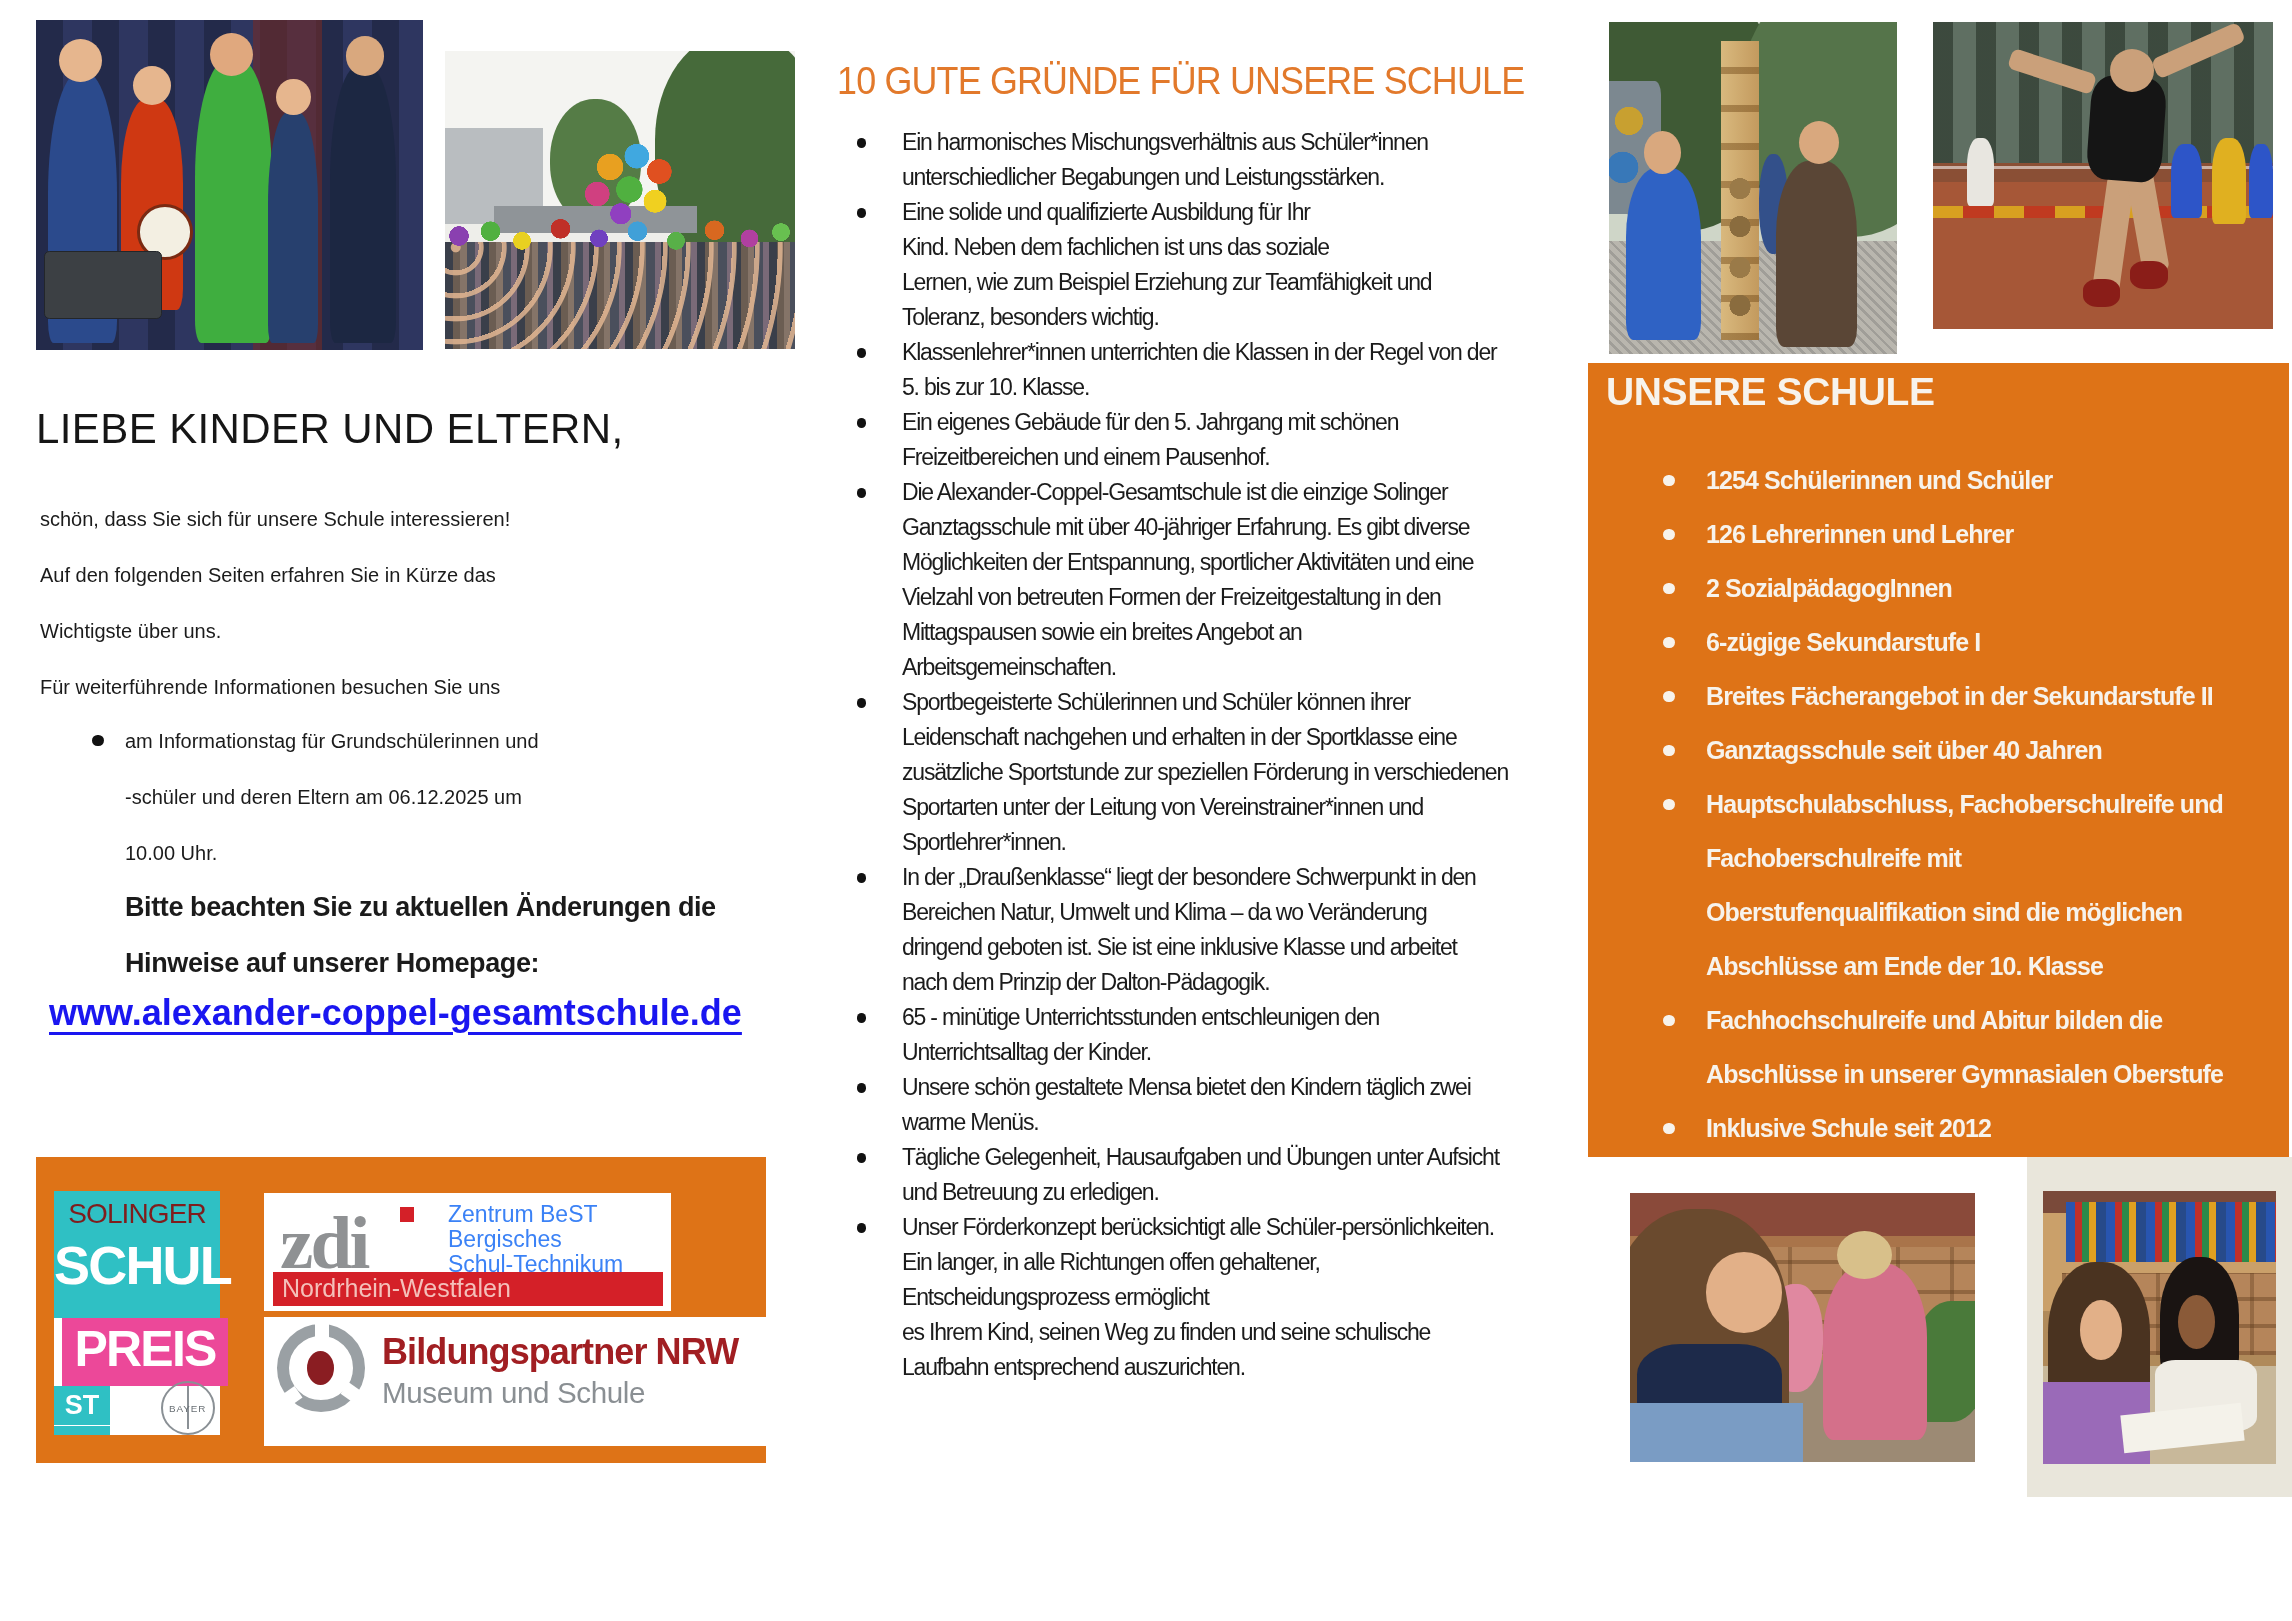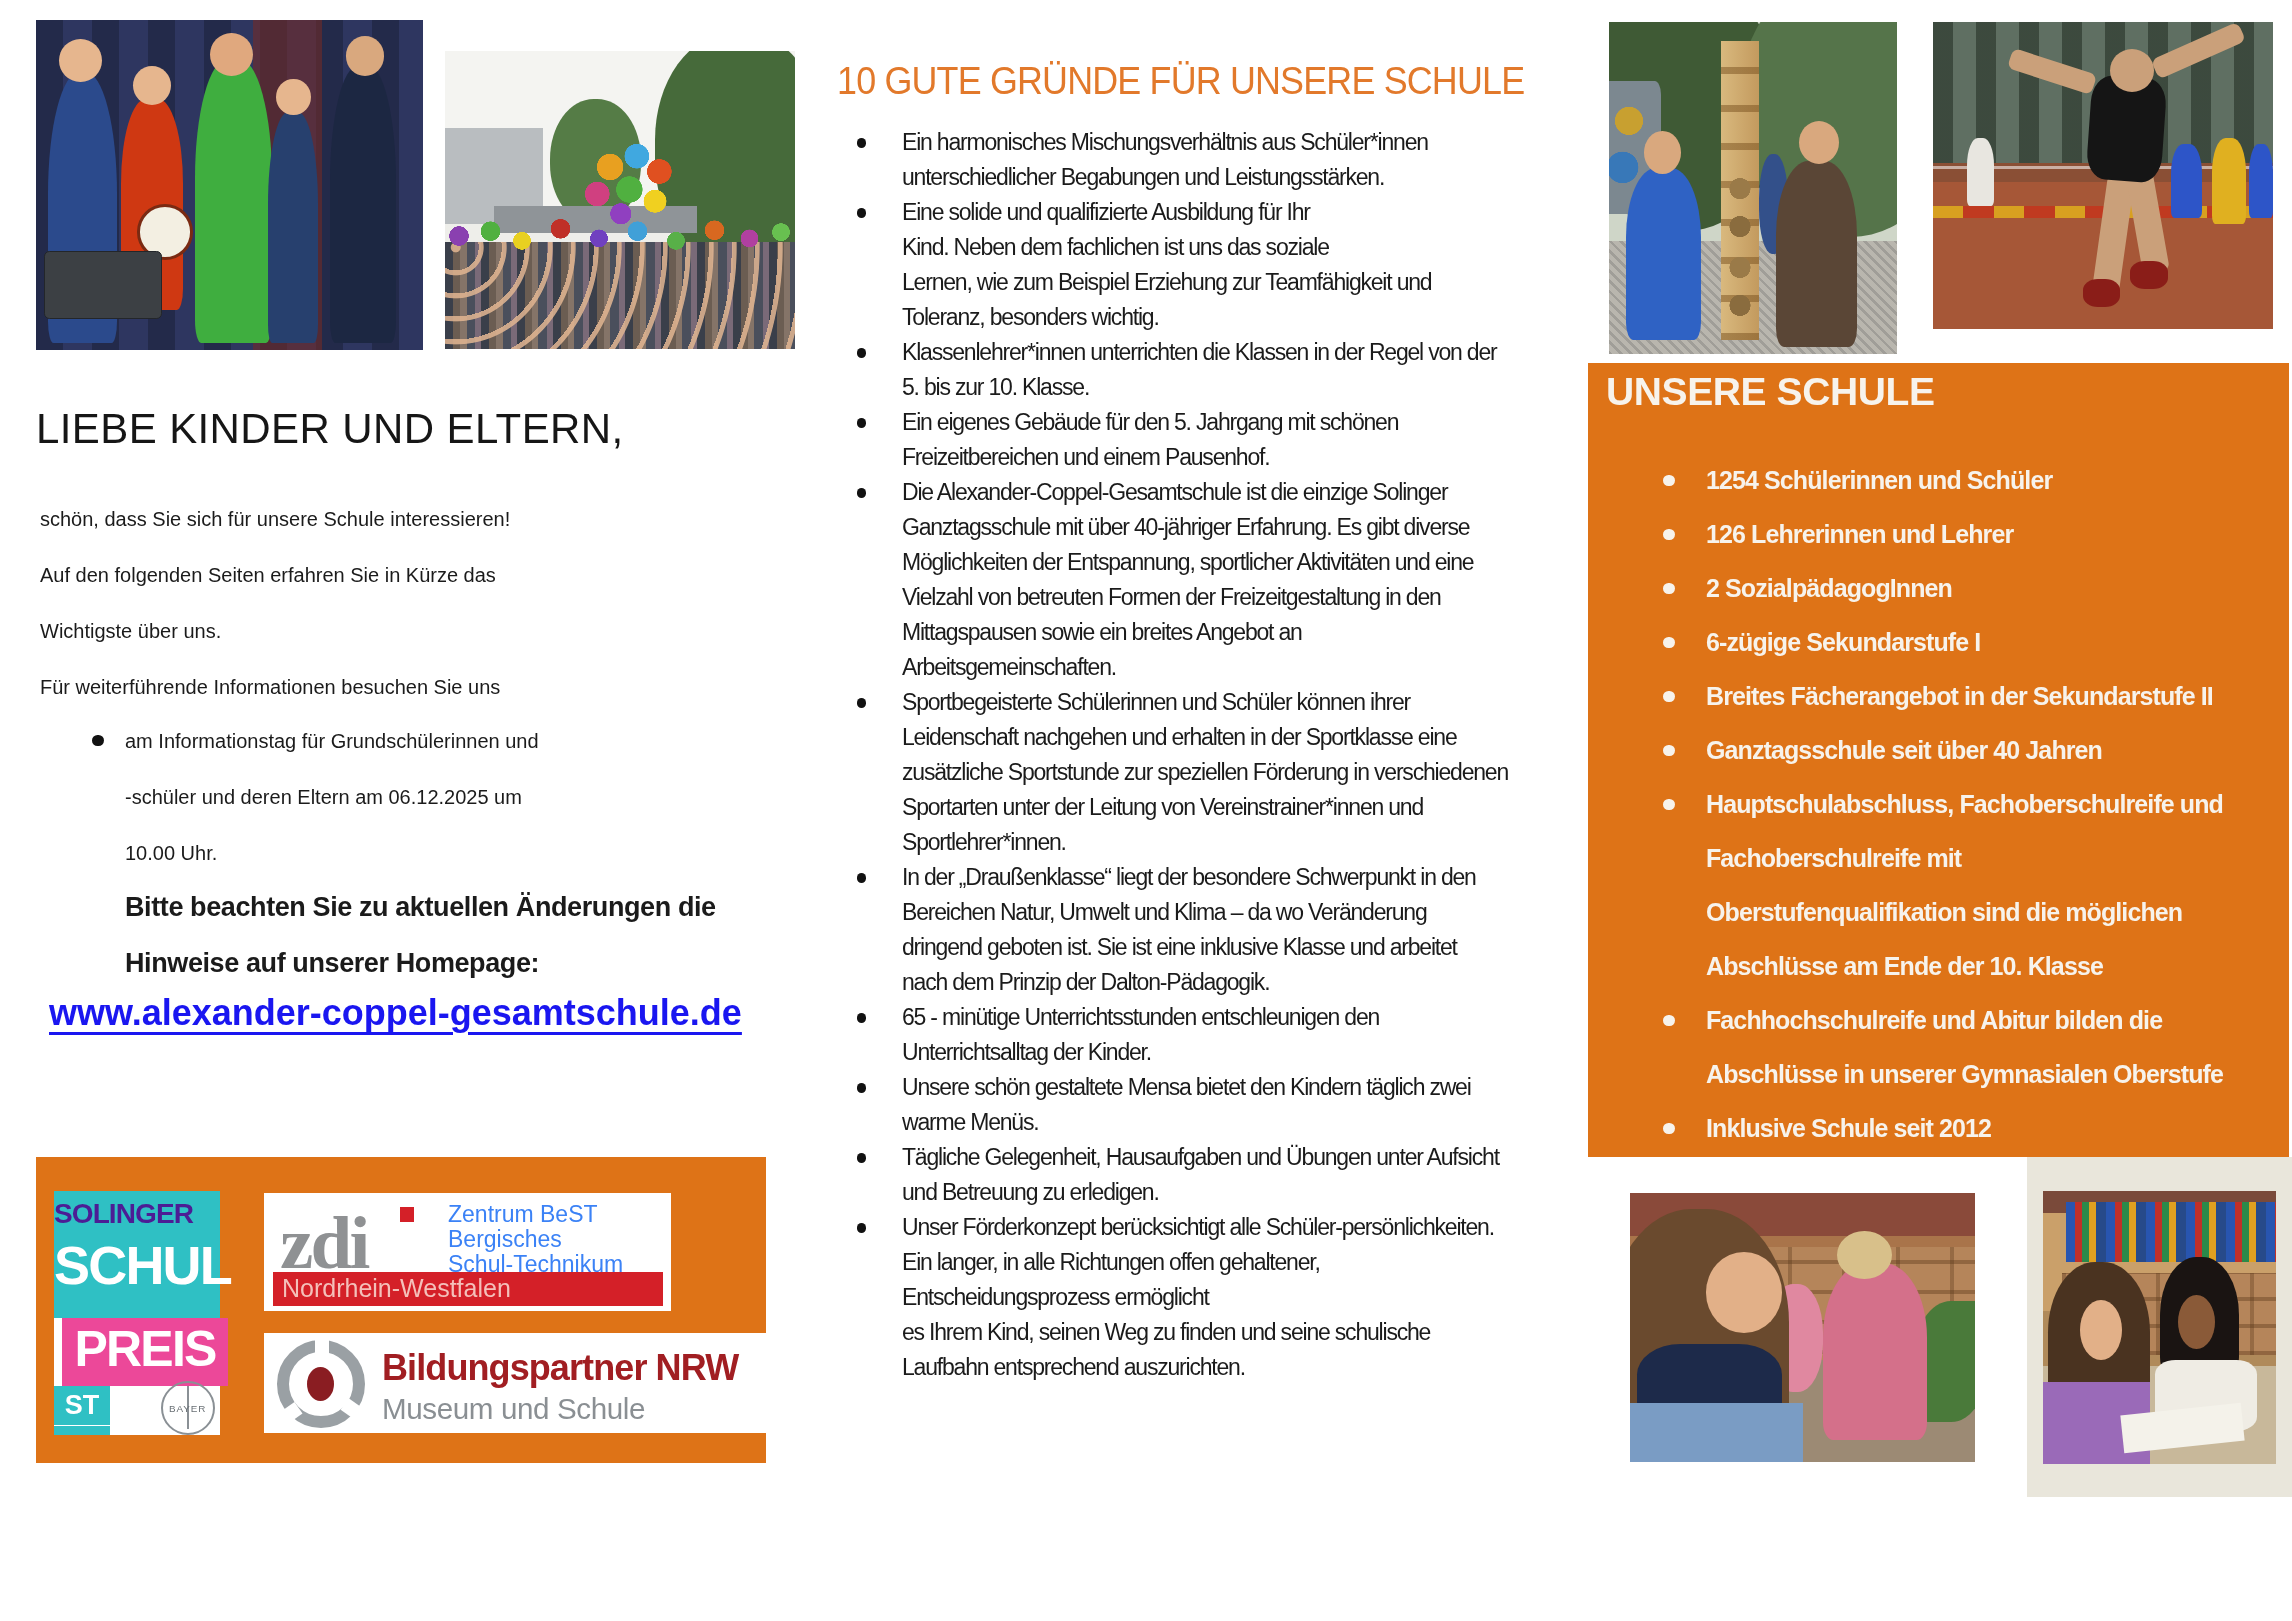--- a/index.html
+++ b/index.html
@@ -147,39 +147,39 @@
   #info-box{left:1588px;top:363px;width:701px;height:794px;background:#de7317;}
   #info-box-title{position:absolute;left:18px;top:7.2px;font-size:39px;font-weight:bold;color:#f7f3ec;letter-spacing:-0.4px;}
   #facts-list{position:absolute;left:0;top:90px;width:100%;}
   .o-item{position:relative;padding-left:118px;font-size:25px;letter-spacing:-0.9px;line-height:54px;font-weight:bold;color:#f7f3ec;white-space:pre;}
   .o-item::before{content:"";position:absolute;left:75px;top:21.5px;width:11.6px;height:11.6px;border-radius:50%;background:#f7f3ec;}
 
   
   #logo-panel{left:36px;top:1157px;width:730px;height:306px;background:#de7317;}
   #logo-schulpreis{position:absolute;left:18px;top:34px;width:166px;height:244px;background:#ffffff;}
   #sp-top{position:absolute;left:0;top:0;width:100%;height:52%;background:#2fc0c4;}
-  #sp-solinger{position:absolute;left:0;top:7.2px;width:100%;font-size:28px;font-weight:bold;color:#4c1d95;letter-spacing:-0.9px;}
+  #sp-solinger{position:absolute;left:0;top:7.2px;width:100%;text-align:center;font-size:28px;font-weight:normal;color:#7f1d1d;letter-spacing:-0.9px;}
   #sp-schul{position:absolute;left:0;top:43px;width:100%;text-align:center;font-size:54px;font-weight:bold;color:#fff;letter-spacing:-1.8px;}
   #sp-green{position:absolute;left:8px;top:52%;width:100%;height:28%;background:#ec4899;}
   #sp-preis{position:absolute;left:0;top:1.8px;width:100%;text-align:center;font-size:50px;font-weight:bold;color:#fff;letter-spacing:-1.8px;}
   #sp-bottom{position:absolute;left:0;bottom:0;width:100%;height:20%;background:#ffffff;}
   #sp-st{position:absolute;left:0;top:0;width:56px;height:39px;background:#2fc0c4;color:#fff;font-size:27px;font-weight:bold;text-align:center;line-height:39px;}
   #sp-st-strip{position:absolute;left:0;bottom:0;width:56px;height:9px;background:#2fc0c4;}
   #sp-bayer{position:absolute;right:5.4px;top:-5.4px;width:50px;height:50px;border:2.7px solid #8a9095;border-radius:50%;}
   #sp-bayer-label{position:absolute;left:0;top:19.7px;width:100%;text-align:center;font-size:9.9px;color:#6a7075;letter-spacing:0.9px;}
   #sp-bayer::before{content:"";position:absolute;left:50%;top:3.6px;width:1.8px;height:43px;background:#8a9095;margin-left:-0.9px;}
 
   #logo-zdi{position:absolute;left:228px;top:36px;width:407px;height:118px;background:#ffffff;}
   #zdi-word{position:absolute;left:16px;top:7.2px;font-size:75px;font-weight:bold;color:#8f9193;letter-spacing:-2.7px;font-family:Liberation Serif, serif;}
   #zdi-dot{position:absolute;left:136px;top:14.3px;width:14.3px;height:14.3px;background:#d42028;}
   #zdi-lines{position:absolute;left:184px;top:9px;font-size:23px;line-height:25px;color:#3b82f6;white-space:pre;}
   #zdi-bar{position:absolute;left:9px;bottom:5.4px;width:390px;height:34px;background:#d42028;}
   #zdi-region{position:absolute;left:9px;top:2.7px;font-size:25px;color:#f4c0ba;}
 
-  #logo-partner{position:absolute;left:228px;top:176px;width:502px;height:100px;background:#ffffff;}
+  #logo-partner{position:absolute;left:228px;top:160px;width:502px;height:129px;background:#ffffff;}
   #bp-icon{position:absolute;left:12.5px;top:7.2px;width:90px;height:90px;}
   #bp-ring{position:absolute;left:0;top:0;width:64px;height:64px;border:12.5px solid #9aa0a4;border-radius:50%;}
   #bp-center{position:absolute;left:30px;top:27px;width:27px;height:34px;background:#8a1d22;border-radius:50%;}
   .bp-notch{position:absolute;width:14.3px;height:23px;background:#ffffff;}
   #bp-n1{left:38px;top:-3.6px;transform:rotate(0deg);}
   #bp-n2{left:5.4px;top:63px;transform:rotate(55deg);}
   #bp-n3{left:70px;top:59px;transform:rotate(-55deg);}
   #bp-title{position:absolute;left:118px;top:14.3px;font-size:36px;font-weight:bold;color:#a11e22;letter-spacing:-0.9px;white-space:pre;}
   #bp-sub{position:absolute;left:118px;top:59px;font-size:29.6px;color:#8a8f93;letter-spacing:-0.4px;white-space:pre;}
 </style>

